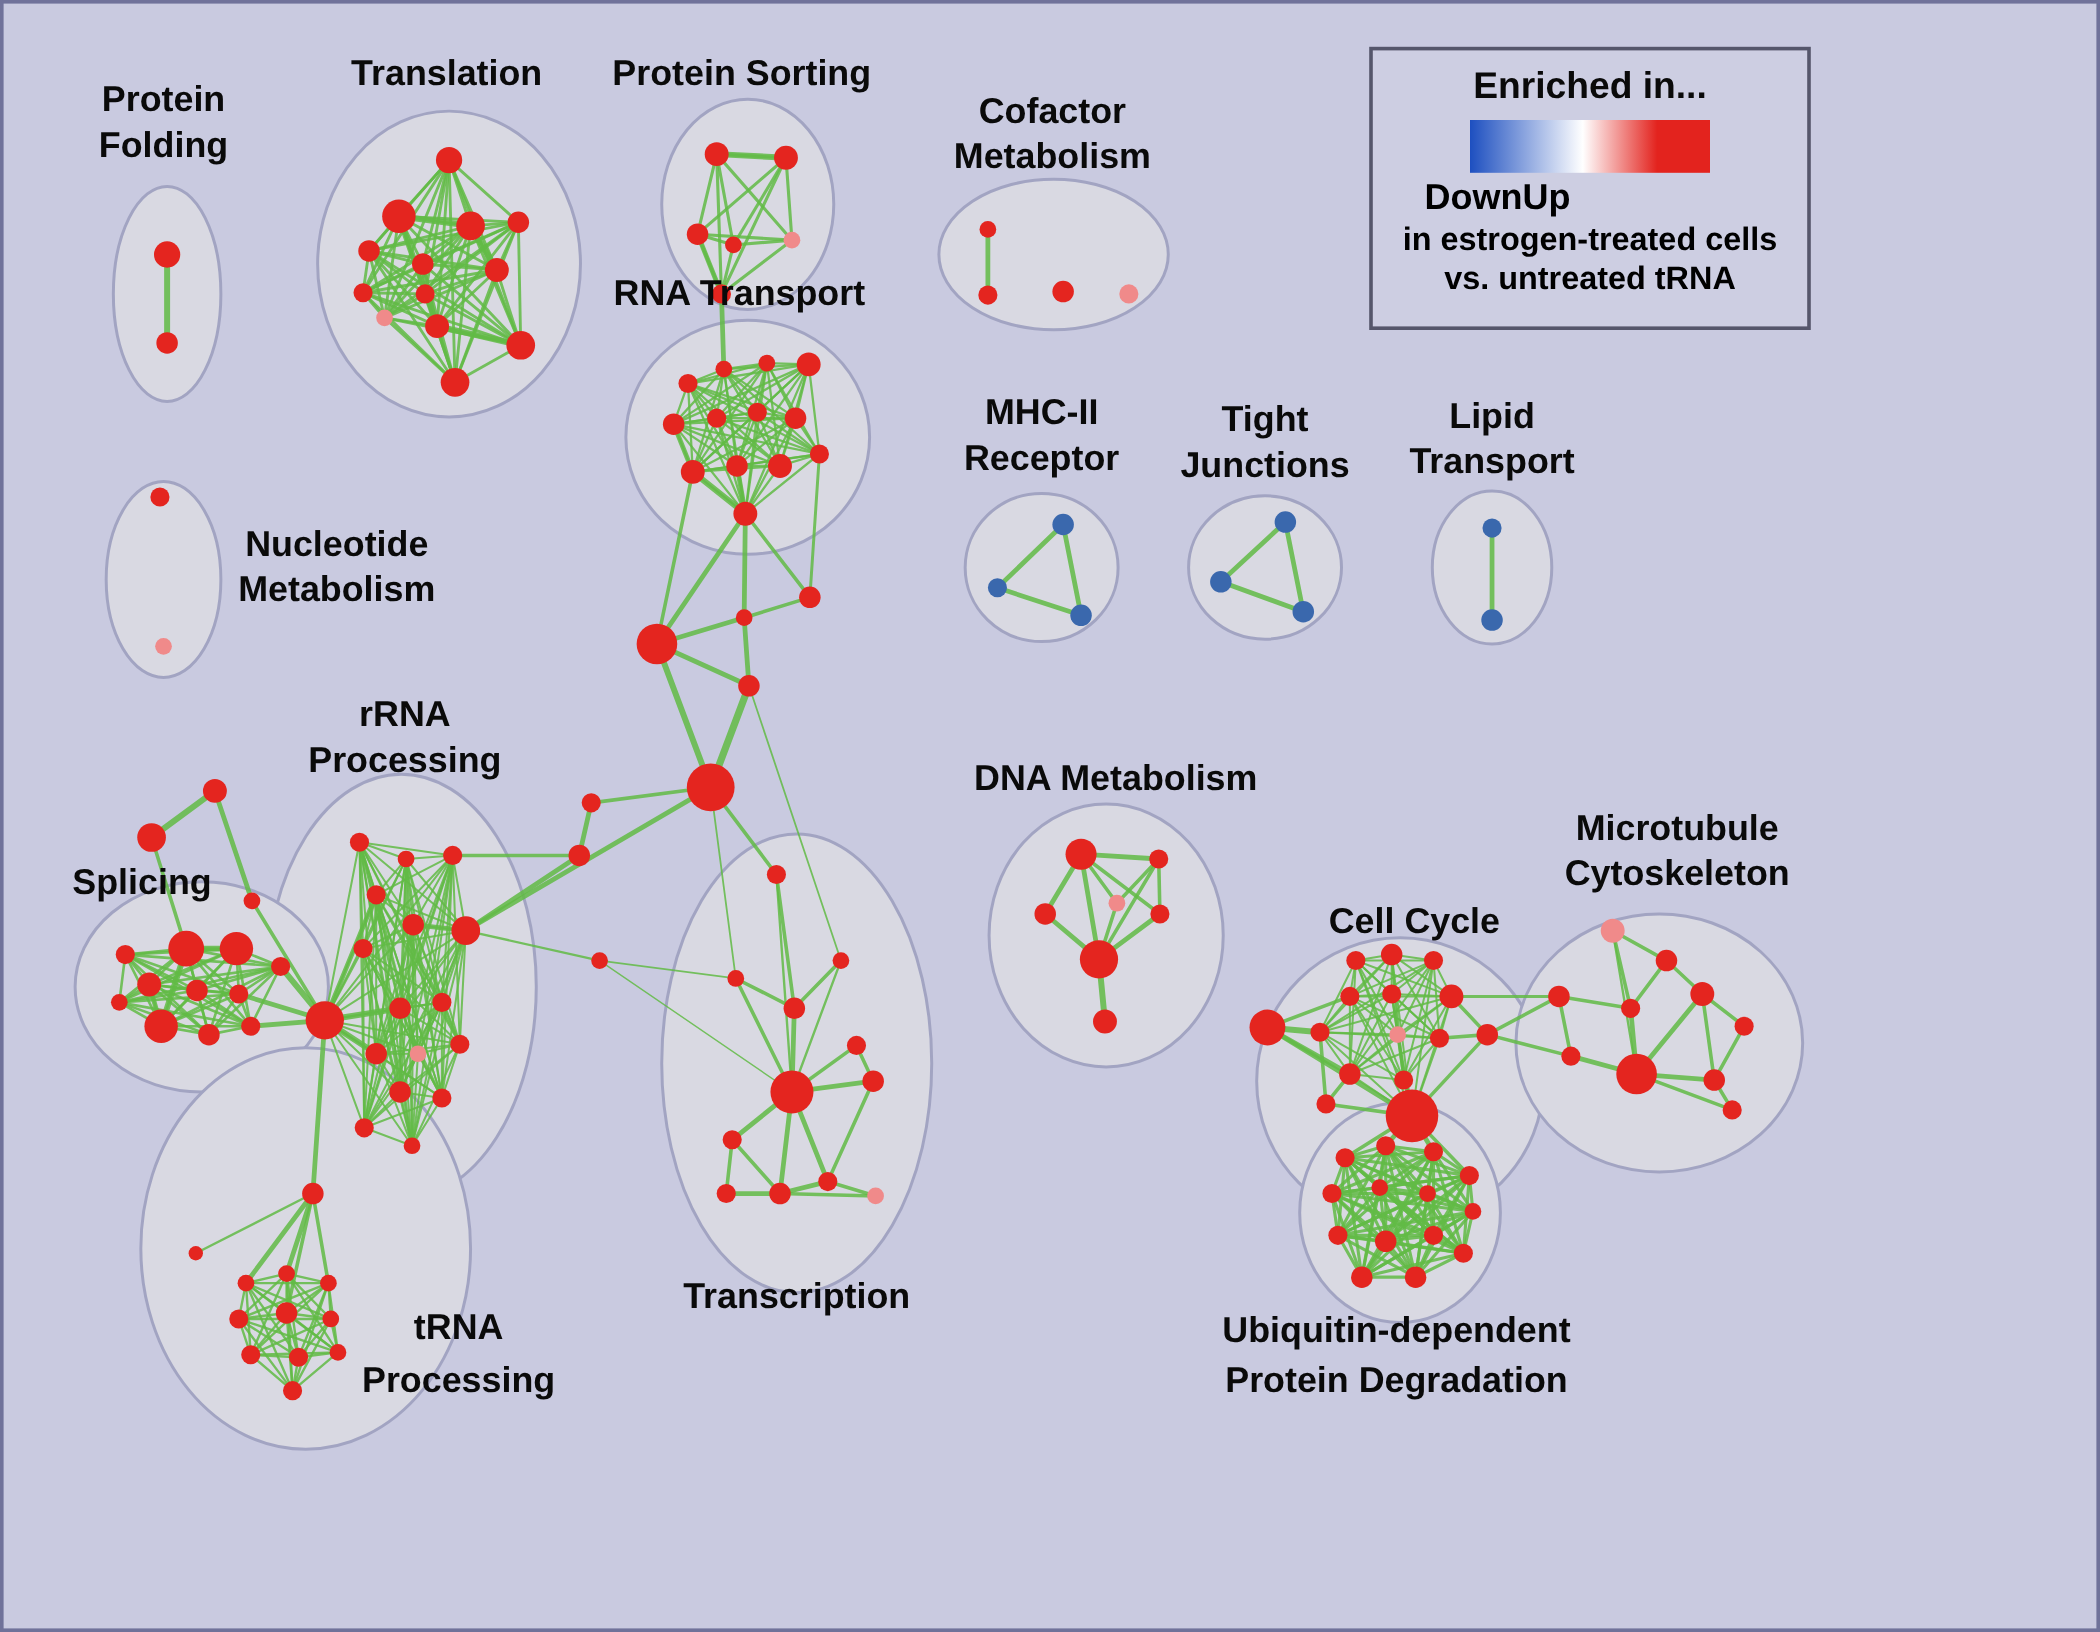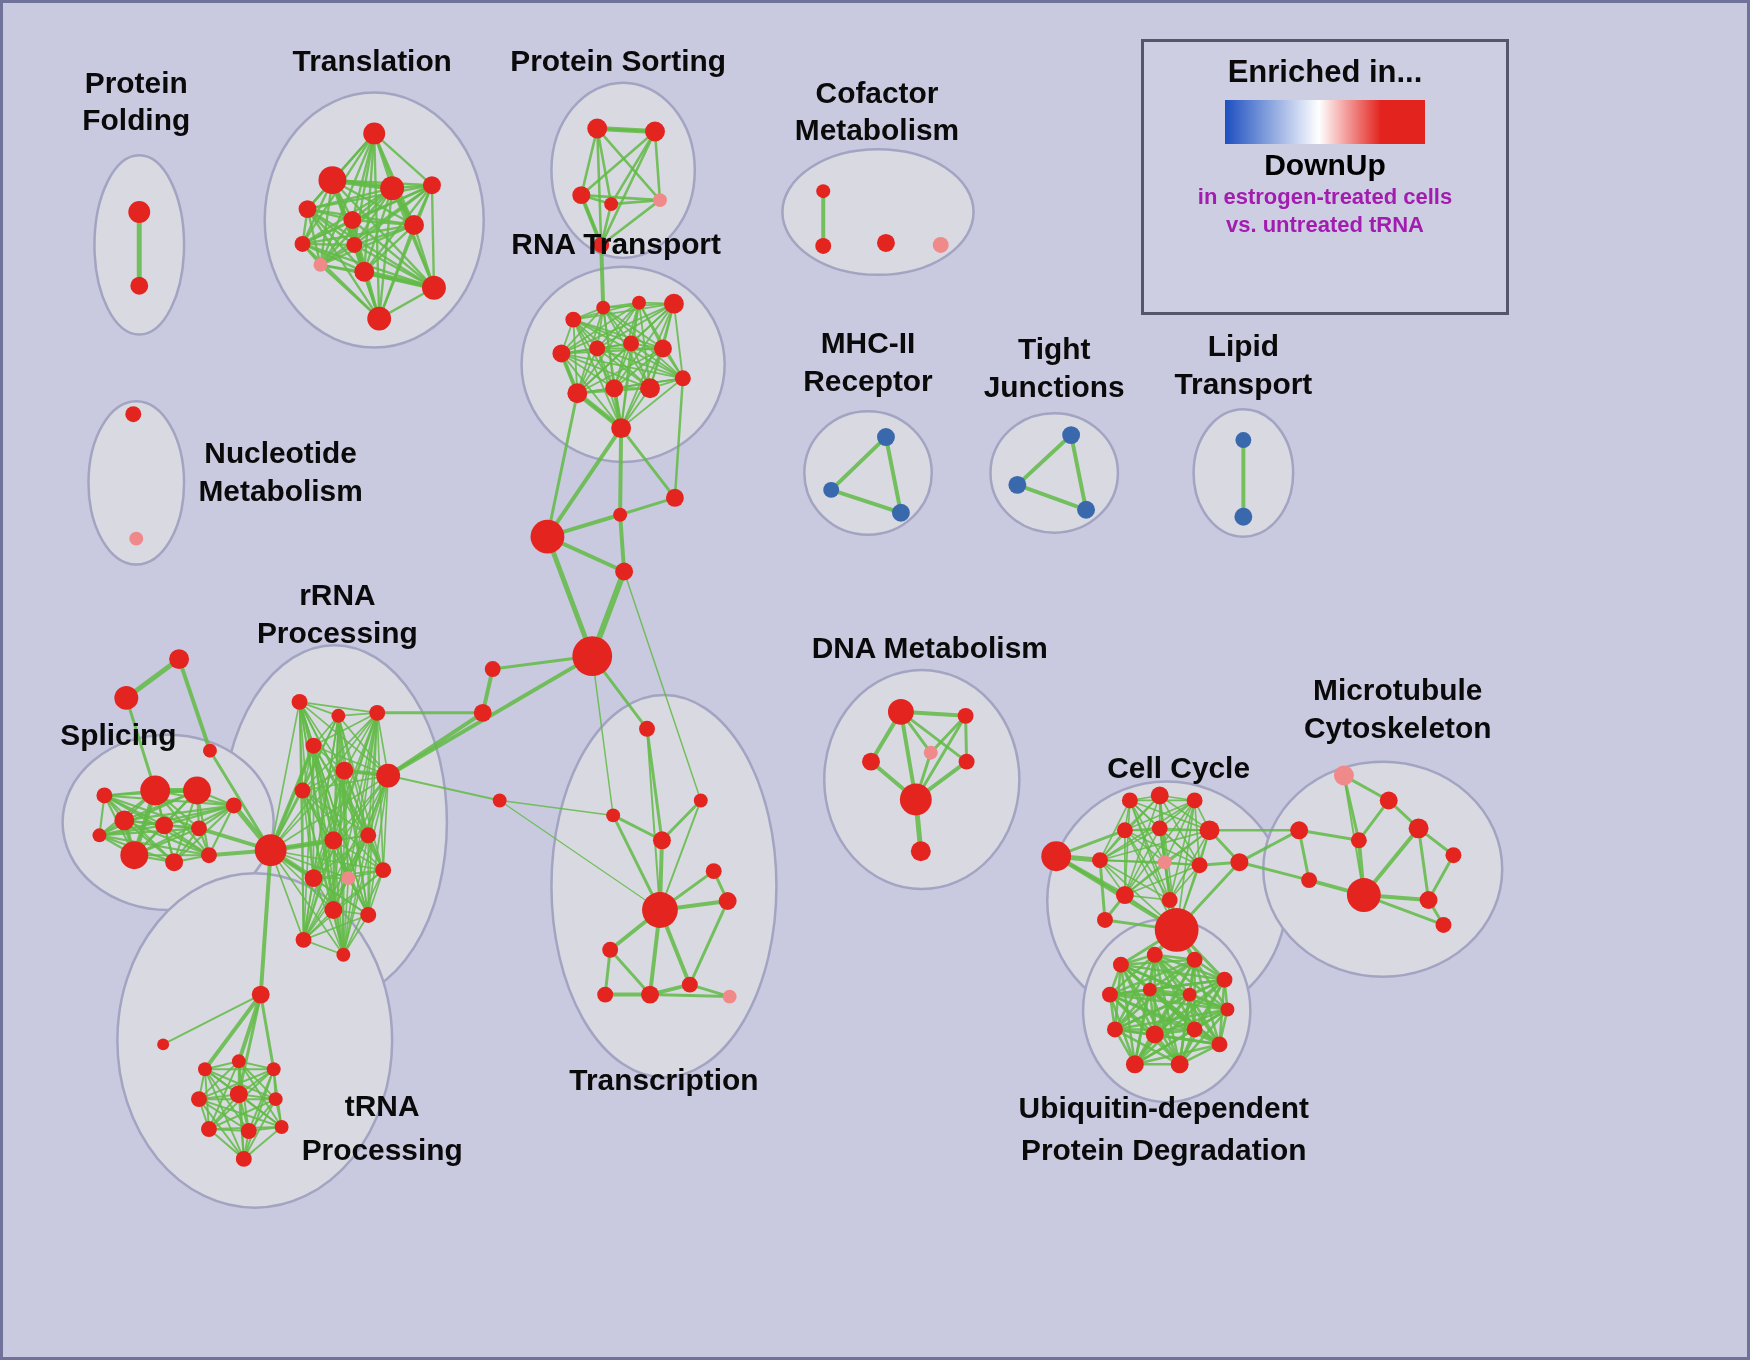--- a/index.html
+++ b/index.html
@@ -1,26 +1,26 @@
 <!DOCTYPE html>
 <html><head>
 <meta charset="utf-8">
 <style>
   * { margin:0; padding:0; box-sizing:border-box; }
   body { background:#e8e8ee; font-family:"Liberation Sans", sans-serif; }
   .figure { position:relative; width:1750px; height:1360px; background:#c9cae0; border:3px solid #70729a; overflow:hidden;font-weight:bold; }
   .figure > svg { position:absolute; left:0; top:0; width:100%; height:100%; }
   svg text { font-family:"Liberation Sans", sans-serif; font-size:30px; fill:#0a0a0a; }
-  .legend { position:absolute; left:1138px; top:36px; width:368px; height:276px;
+  .legend { position:absolute; left:1138px; top:36px; width:368px; height:236px;
             border:3px solid #55566b; background:#cdcee2;
             display:flex; flex-direction:column; align-items:center; padding-top:12px; }
   .legend-title { font-size:31px; color:#0a0a0a; }
   .gradient-bar { width:200px; height:44px; margin-top:10px; }
-  .updown { width:276px; display:flex; justify-content:center; font-size:30px; margin-top:4px; }
-  .legend-sub { font-size:22px; margin-top:2px; color:#a21caf; }
+  .updown { width:276px; display:flex; justify-content:flex-start; font-size:30px; margin-top:4px; }
+  .legend-sub { font-size:27px; margin-top:2px; color:#000000; }
 </style>
 </head>
 <body>
 
 <div class="figure">
   <svg viewBox="0 0 1750 1360" xmlns="http://www.w3.org/2000/svg">
       <g>
         <ellipse cx="136" cy="243" rx="45" ry="90" fill="#d9d9e2" stroke="#a2a4c2" stroke-width="2.5"></ellipse>
         <ellipse cx="372" cy="218" rx="110" ry="128" fill="#d9d9e2" stroke="#a2a4c2" stroke-width="2.5"></ellipse>
         <ellipse cx="622" cy="168" rx="72" ry="88" fill="#d9d9e2" stroke="#a2a4c2" stroke-width="2.5"></ellipse>

